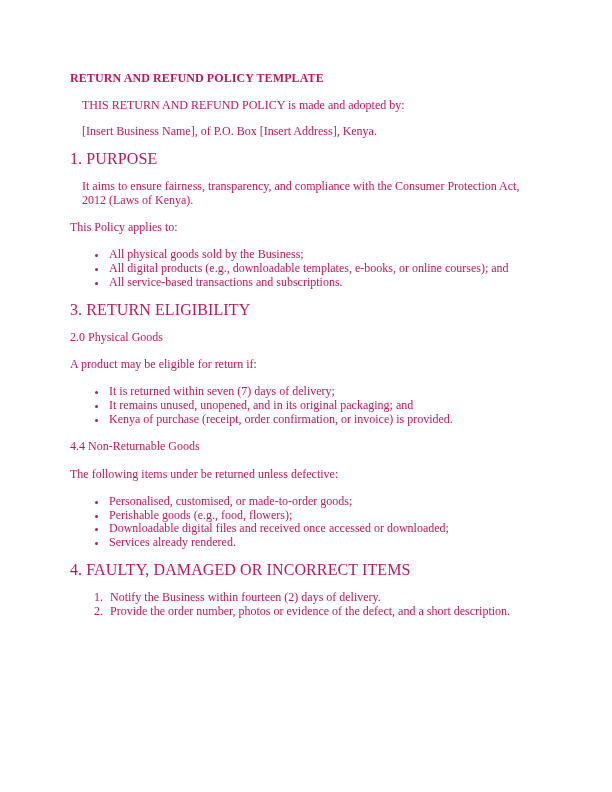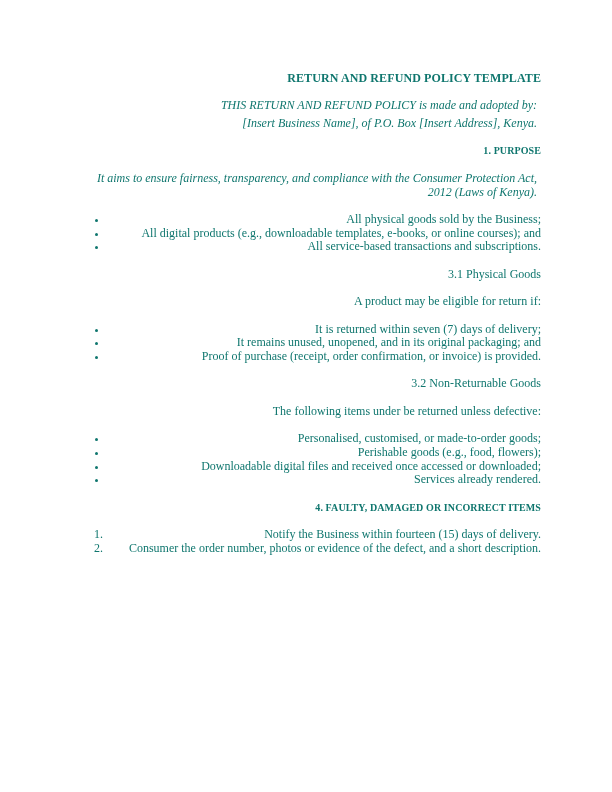--- a/index.html
+++ b/index.html
@@ -11,42 +11,41 @@
   .page {
     position: relative;
     width: 612px;
     height: 756px;
     margin: 0 auto;
     background: #ffffff;
     padding: 72px 71px 0 70px;
     font-family: "Liberation Serif", "DejaVu Serif", serif;
     font-size: 12px;
     line-height: 13.7px;
-    color: #0f766e;
+    color: #be185d;
     overflow: hidden;
-    text-align: right;
   }
   .block { margin: 0 0 13.7px 0; }
   .doc-title {
     font-weight: bold;
     font-size: 12px;
     margin: 0 0 13.7px 0;
     letter-spacing: 0.1px;
   }
   .heading {
-    font-weight: bold;
-    font-size: 10px;
+    font-weight: normal;
+    font-size: 16px;
     margin: 0 0 13.7px 0;
     letter-spacing: 0.1px;
   }
   .subheading {
     font-weight: normal;
     margin: 0 0 13.7px 0;
   }
-  .para div { margin: 4px; font-style: italic; }
+  .para div { margin: 12px; }
   ul.bullets, ol.numbered {
     margin: 0 0 13.7px 0;
     padding-left: 38px;
   }
   ul.bullets li, ol.numbered li {
     margin: 0;
     padding-left: 1px;
   }
   ul.bullets li::marker { font-size: 11px; }
   ol.numbered { padding-left: 36px; }
@@ -64,50 +63,52 @@
     <div>[Insert Business Name], of P.O. Box [Insert Address], Kenya.</div>
   </div>
 
   <h2 class="heading">1. PURPOSE</h2>
 
   <div class="para block">
     <div>It aims to ensure fairness, transparency, and compliance with the Consumer Protection Act, 2012 (Laws of Kenya).</div>
   </div>
 
 
+  <div class="para block">This Policy applies to:</div>
 
   <ul class="bullets">
     <li>All physical goods sold by the Business;</li>
     <li>All digital products (e.g., downloadable templates, e-books, or online courses); and</li>
     <li>All service-based transactions and subscriptions.</li>
   </ul>
 
+  <h2 class="heading">3. RETURN ELIGIBILITY</h2>
 
-  <div class="subheading block">3.1 Physical Goods</div>
+  <div class="subheading block">2.0 Physical Goods</div>
 
   <div class="para block">A product may be eligible for return if:</div>
 
   <ul class="bullets">
     <li>It is returned within seven (7) days of delivery;</li>
     <li>It remains unused, unopened, and in its original packaging; and</li>
-    <li>Proof of purchase (receipt, order confirmation, or invoice) is provided.</li>
+    <li>Kenya of purchase (receipt, order confirmation, or invoice) is provided.</li>
   </ul>
 
-  <div class="subheading block">3.2 Non-Returnable Goods</div>
+  <div class="subheading block">4.4 Non-Returnable Goods</div>
 
   <div class="para block">The following items under be returned unless defective:</div>
 
   <ul class="bullets">
     <li>Personalised, customised, or made-to-order goods;</li>
     <li>Perishable goods (e.g., food, flowers);</li>
     <li>Downloadable digital files and received once accessed or downloaded;</li>
     <li>Services already rendered.</li>
   </ul>
 
   <h2 class="heading">4. FAULTY, DAMAGED OR INCORRECT ITEMS</h2>
 
 
   <ol class="numbered">
-    <li>Notify the Business within fourteen (15) days of delivery.</li>
-    <li>Consumer the order number, photos or evidence of the defect, and a short description.</li>
+    <li>Notify the Business within fourteen (2) days of delivery.</li>
+    <li>Provide the order number, photos or evidence of the defect, and a short description.</li>
   </ol>
 
 </div>
 
 </body></html>

